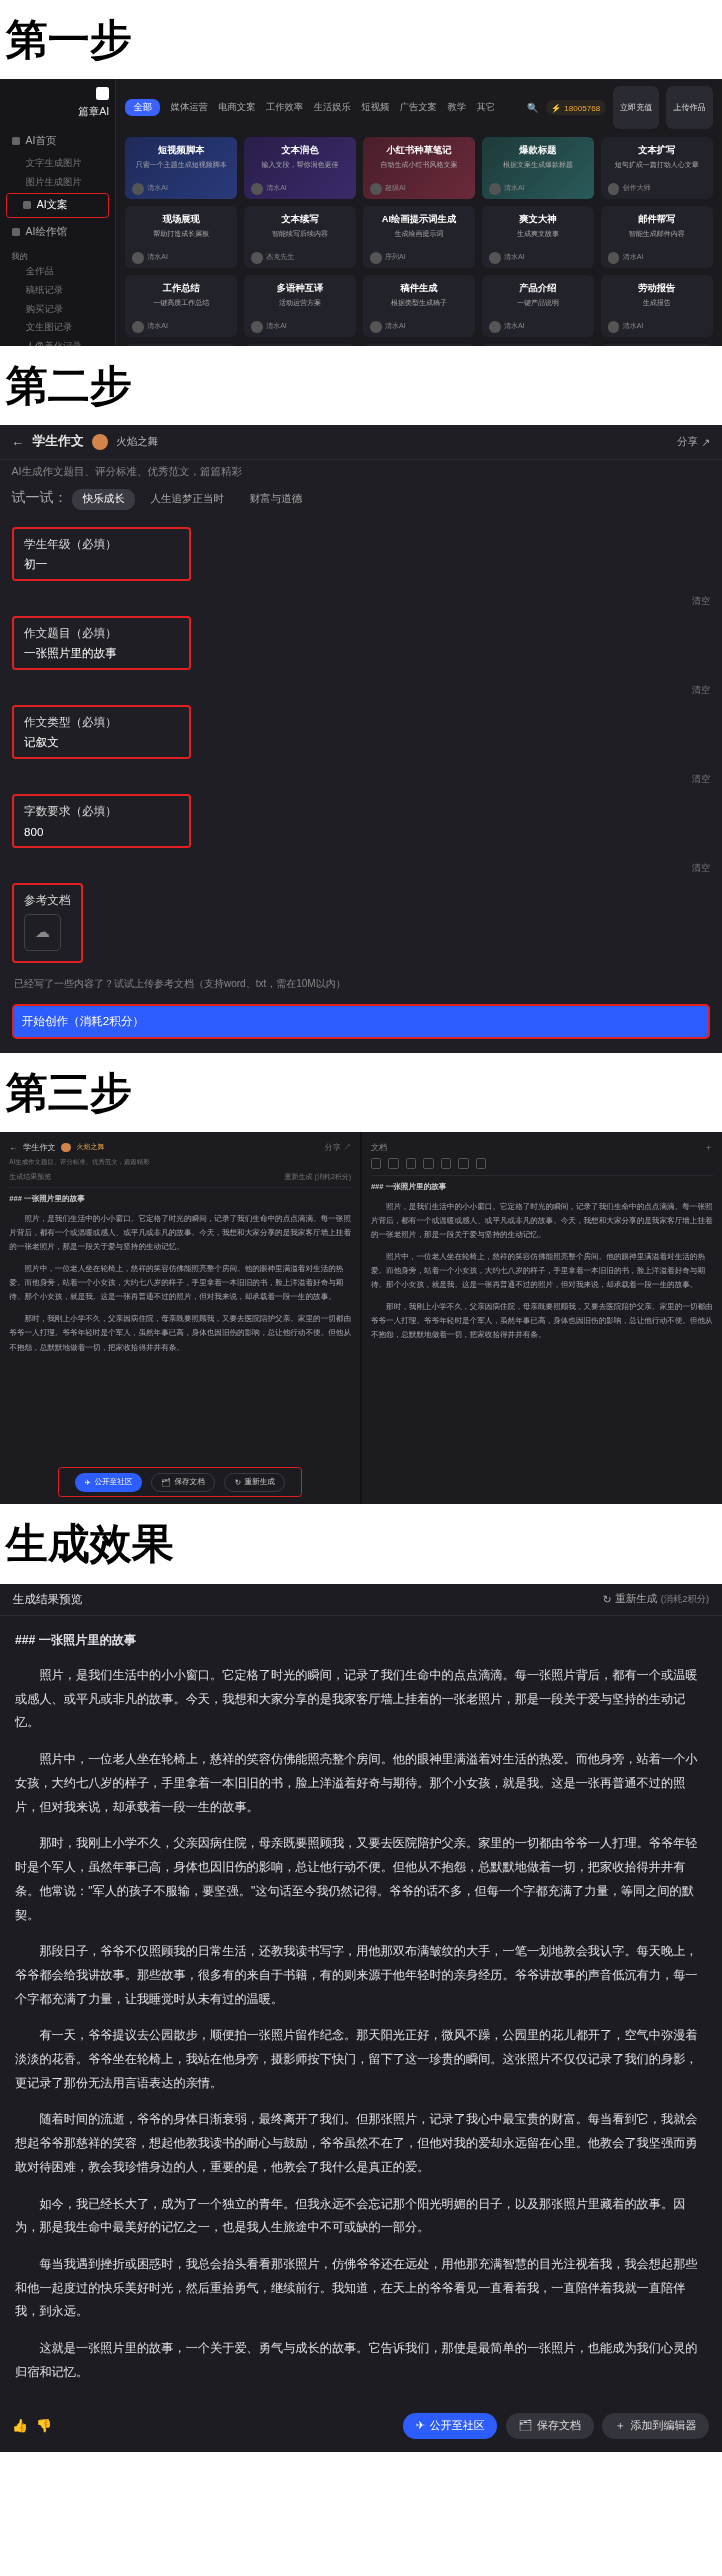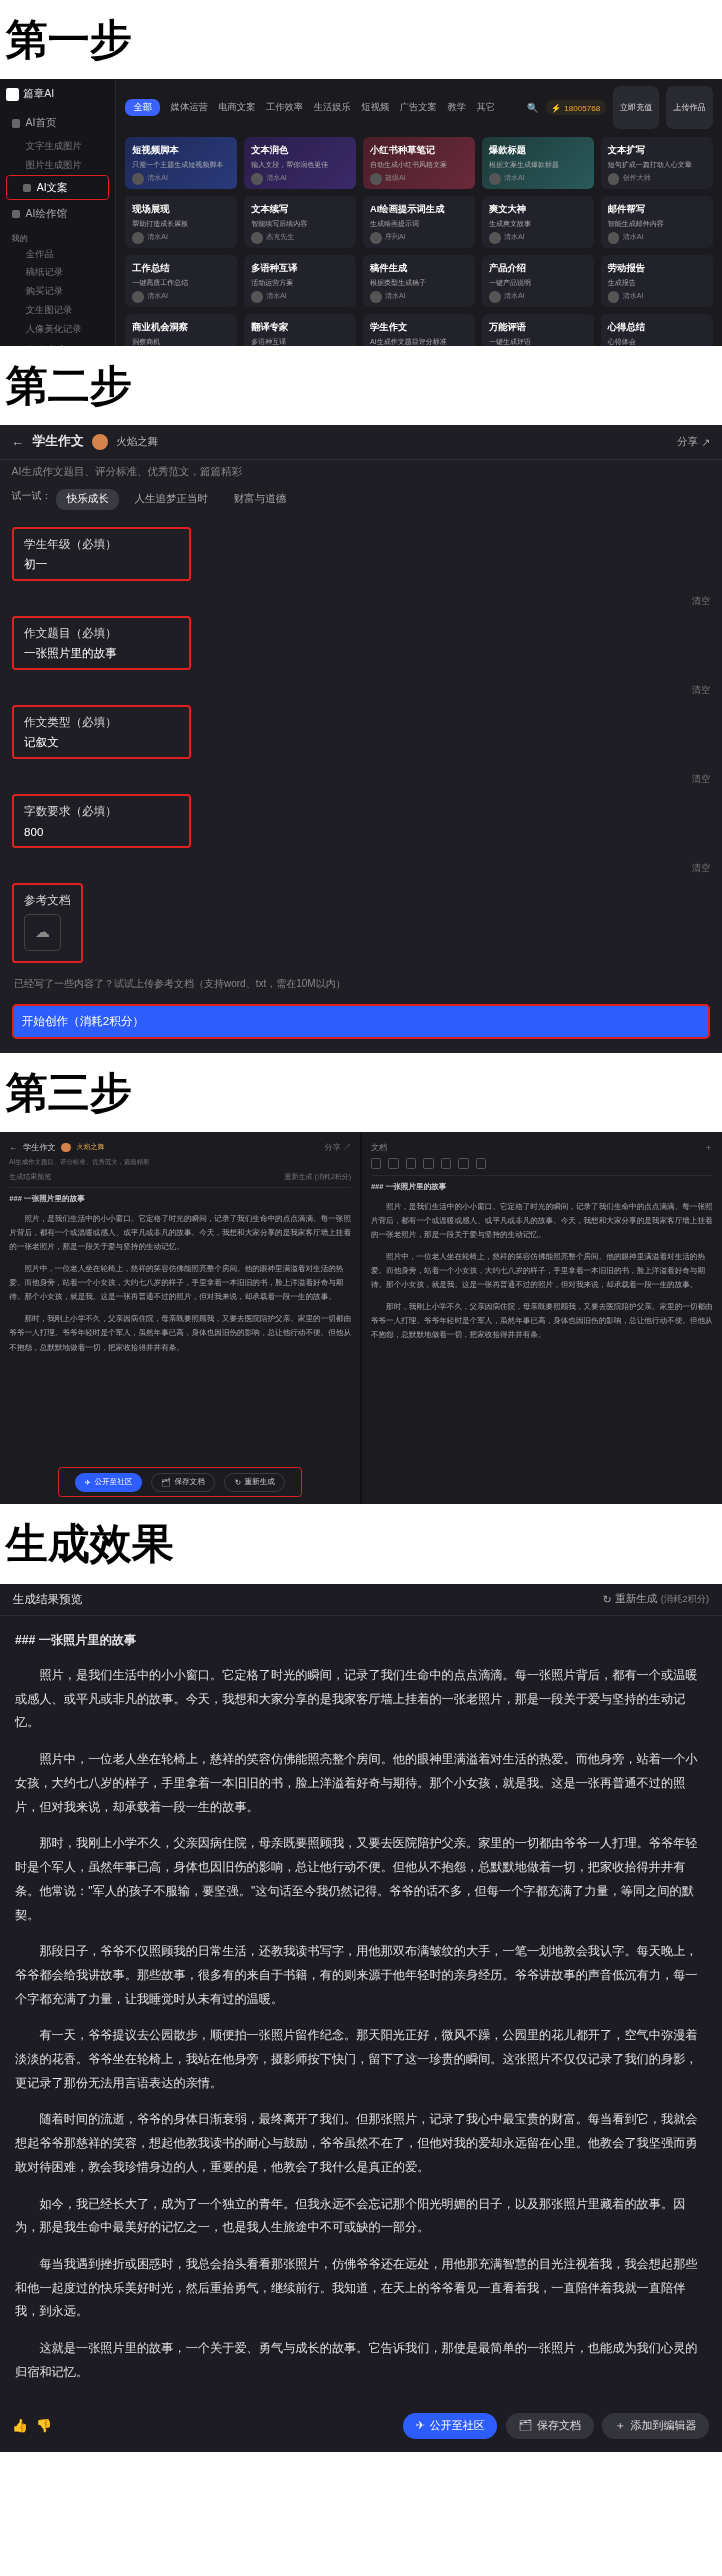--- a/index.html
+++ b/index.html
@@ -2,35 +2,35 @@
 <html style="font-size:9.3px"><head>
 <meta charset="utf-8">
 <style>
 * { margin: 0; padding: 0; box-sizing: border-box; }
 body { background: #fff; font-family: -apple-system, "PingFang SC", "Microsoft YaHei", sans-serif; width: 722px; }
 .step-title { font-size: 42px; font-weight: 700; padding: 11.6px 5.8px; color: #000; }
 
 
 .step1 { background: #1a1a1f; color: #e5e5e5; display: flex; height: 267px; overflow: hidden; }
 .sidebar { width: 116px; background: #16161a; padding: 8.1px 5.8px; font-size: 10.5px; border-right: 0.6px solid #2a2a30; }
-.logo-row { display: flex; align-items: flex-end; gap: 4.7px; margin-bottom: 10.5px; }
+.logo-row { display: flex; align-items: flex-end; gap: 4.7px; margin-bottom: 10.5px; flex-direction: column; }
 .logo-ico { width: 12.8px; height: 12.8px; background: #fff; border-radius: 2.3px; }
 .side-item { padding: 4.7px 5.8px; border-radius: 3.5px; margin-bottom: 2.3px; color: #aaa; display: flex; align-items: center; gap: 5.8px; cursor: pointer; }
 .side-item.red { border: 1.7px solid #e02020; color: #fff; padding-left: 16px; }
 .side-sub { padding: 2.3px 5.8px 2.3px 20px; color: #777; font-size: 9.3px; margin-bottom: 1.2px; }
 .side-sec { color: #888; font-size: 8.1px; padding: 4.7px 5.8px 1.2px; }
 .main1 { flex: 1; padding: 7px 9.3px; overflow: hidden; }
 .topbar { display: flex; align-items: center; gap: 10.5px; font-size: 9.3px; margin-bottom: 8.1px; flex-wrap: wrap; }
 .tab-pill { background: #3a62ff; color: #fff; padding: 2.3px 8.1px; border-radius: 7px; }
 .tab-txt { color: #aaa; }
 .top-right { margin-left: auto; display: flex; gap: 7px; align-items: center; }
 .badge-orange { background: #2a2620; color: #f5a623; padding: 2.3px 5.8px; border-radius: 7px; font-size: 8.1px; }
 .btn-dark { background: #2a2a32; color: #ddd; padding: 16px 7px; border-radius: 7px; font-size: 8.1px; }
 .card-grid { display: grid; grid-template-columns: repeat(5, 1fr); gap: 7px; }
-.card { border-radius: 5.8px; padding: 7px; height: 52px; position: relative; background: #24242c; overflow: hidden; }
+.card { border-radius: 5.8px; padding: 7px; height: 62px; position: relative; background: #24242c; overflow: hidden; text-align: center; }
 .card.blue { background: linear-gradient(135deg,#1e2a5a,#2a3a7a); }
 .card.violet { background: linear-gradient(135deg,#2a1e4a,#3a2a6a); }
 .card.red { background: linear-gradient(135deg,#4a1e2a,#6a2a3a); }
 .card.teal { background: linear-gradient(135deg,#1e3a3a,#2a5a5a); }
 .card.dark { background: #22222a; }
 .card-t { font-size: 9.3px; font-weight: 600; color: #fff; }
 .card-d { font-size: 7px; color: #aaa; margin-top: 2.3px; line-height: 1.3; }
 .card-av { position: absolute; bottom: 4.7px; left: 7px; width: 11.6px; height: 11.6px; border-radius: 50%; background: #555; }
 .card-u { position: absolute; bottom: 5.8px; left: 22px; font-size: 7px; color: #888; }
 .dot-ico { width: 8.1px; height: 8.1px; border-radius: 1.7px; background: #666; display: inline-block; }
@@ -40,21 +40,21 @@
 .s2-head { display: flex; align-items: center; gap: 8.1px; padding: 8.1px 11.6px; border-bottom: 0.6px solid #2e2e36; }
 .back-ico { font-size: 12.8px; color: #ccc; }
 .s2-title { font-size: 12.8px; font-weight: 600; }
 .s2-av { width: 16.3px; height: 16.3px; border-radius: 50%; background: #d4844a; }
 .s2-user { font-size: 10.5px; color: #bbb; }
 .s2-share { margin-left: auto; color: #aaa; font-size: 10.5px; display: flex; align-items: center; gap: 3.5px; }
 .s2-sub { padding: 5.8px 11.6px 9.3px; color: #888; font-size: 10.5px; }
 .s2-tabs { display: flex; gap: 4.7px; padding: 0 11.6px 11.6px; }
 .s2-tab { padding: 3.5px 10.5px; border-radius: 9.3px; font-size: 10.5px; color: #aaa; }
 .s2-tab.act { background: #3a3a42; color: #fff; }
-.s2-lbl { color: #aaa; font-size: 10px; }
+.s2-lbl { color: #aaa; font-size: 14px; }
 .form-block { margin: 5.8px 11.6px 11.6px; }
 .form-box { border: 2.3px solid #e02020; padding: 8.1px 10.5px; border-radius: 3.5px; display: inline-block; min-width: 163px; }
 .form-label { color: #ddd; font-size: 11.6px; margin-bottom: 5.8px; }
 .form-input { background: transparent; border: none; color: #fff; font-size: 11.6px; width: 100%; outline: none; }
 .form-clear { text-align: right; color: #777; font-size: 9.3px; padding: 2.3px 11.6px 2.3px; font-family: Liberation Mono, monospace; }
 .upload-box { border: 2.3px solid #e02020; padding: 8.1px 10.5px 10.5px; margin: 5.8px 11.6px; border-radius: 3.5px; display: inline-block; }
 .upload-sq { width: 37px; height: 37px; border: 0.6px solid #444; border-radius: 4.7px; display: flex; align-items: center; justify-content: center; margin-top: 5.8px; }
 .upload-hint { color: #888; font-size: 10px; padding: 8.1px 14px 12.8px; }
 .start-wrap { padding: 0 11.6px 14px; }
 .start-btn { background: #2d5cff; color: #fff; border: 2.3px solid #e02020; border-radius: 4.7px; padding: 8.1px; font-size: 11.6px; cursor: pointer; }

